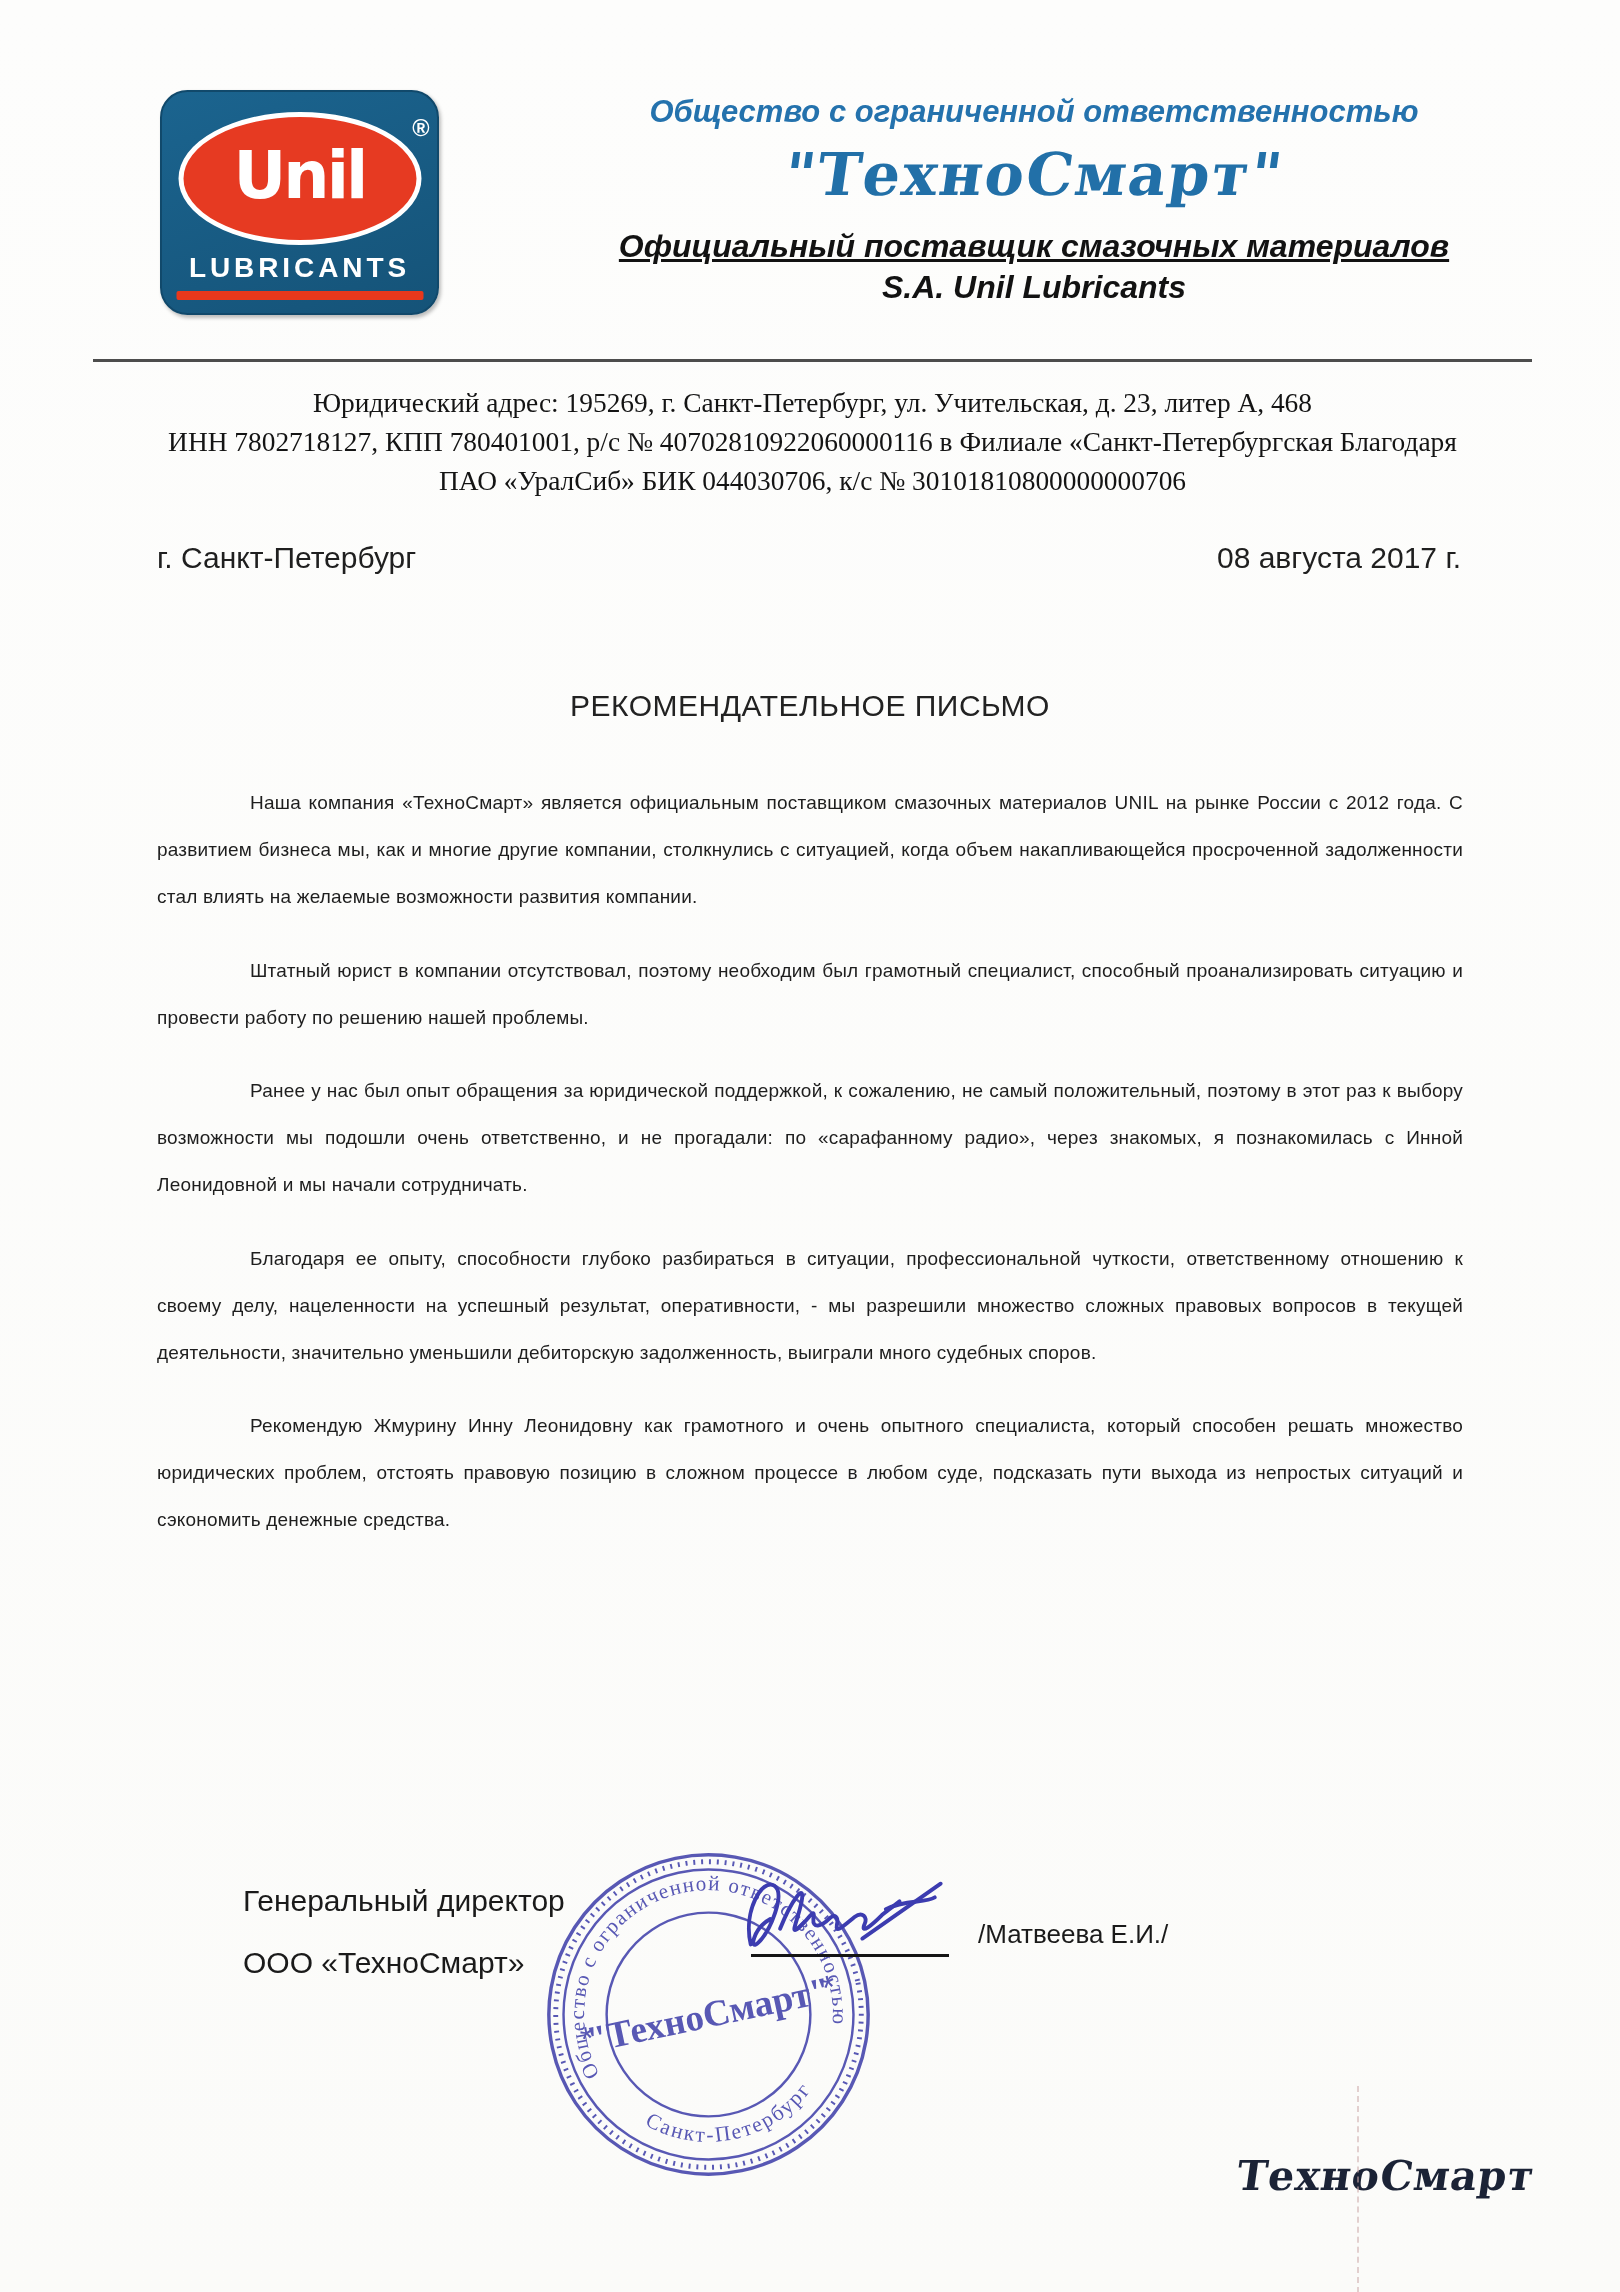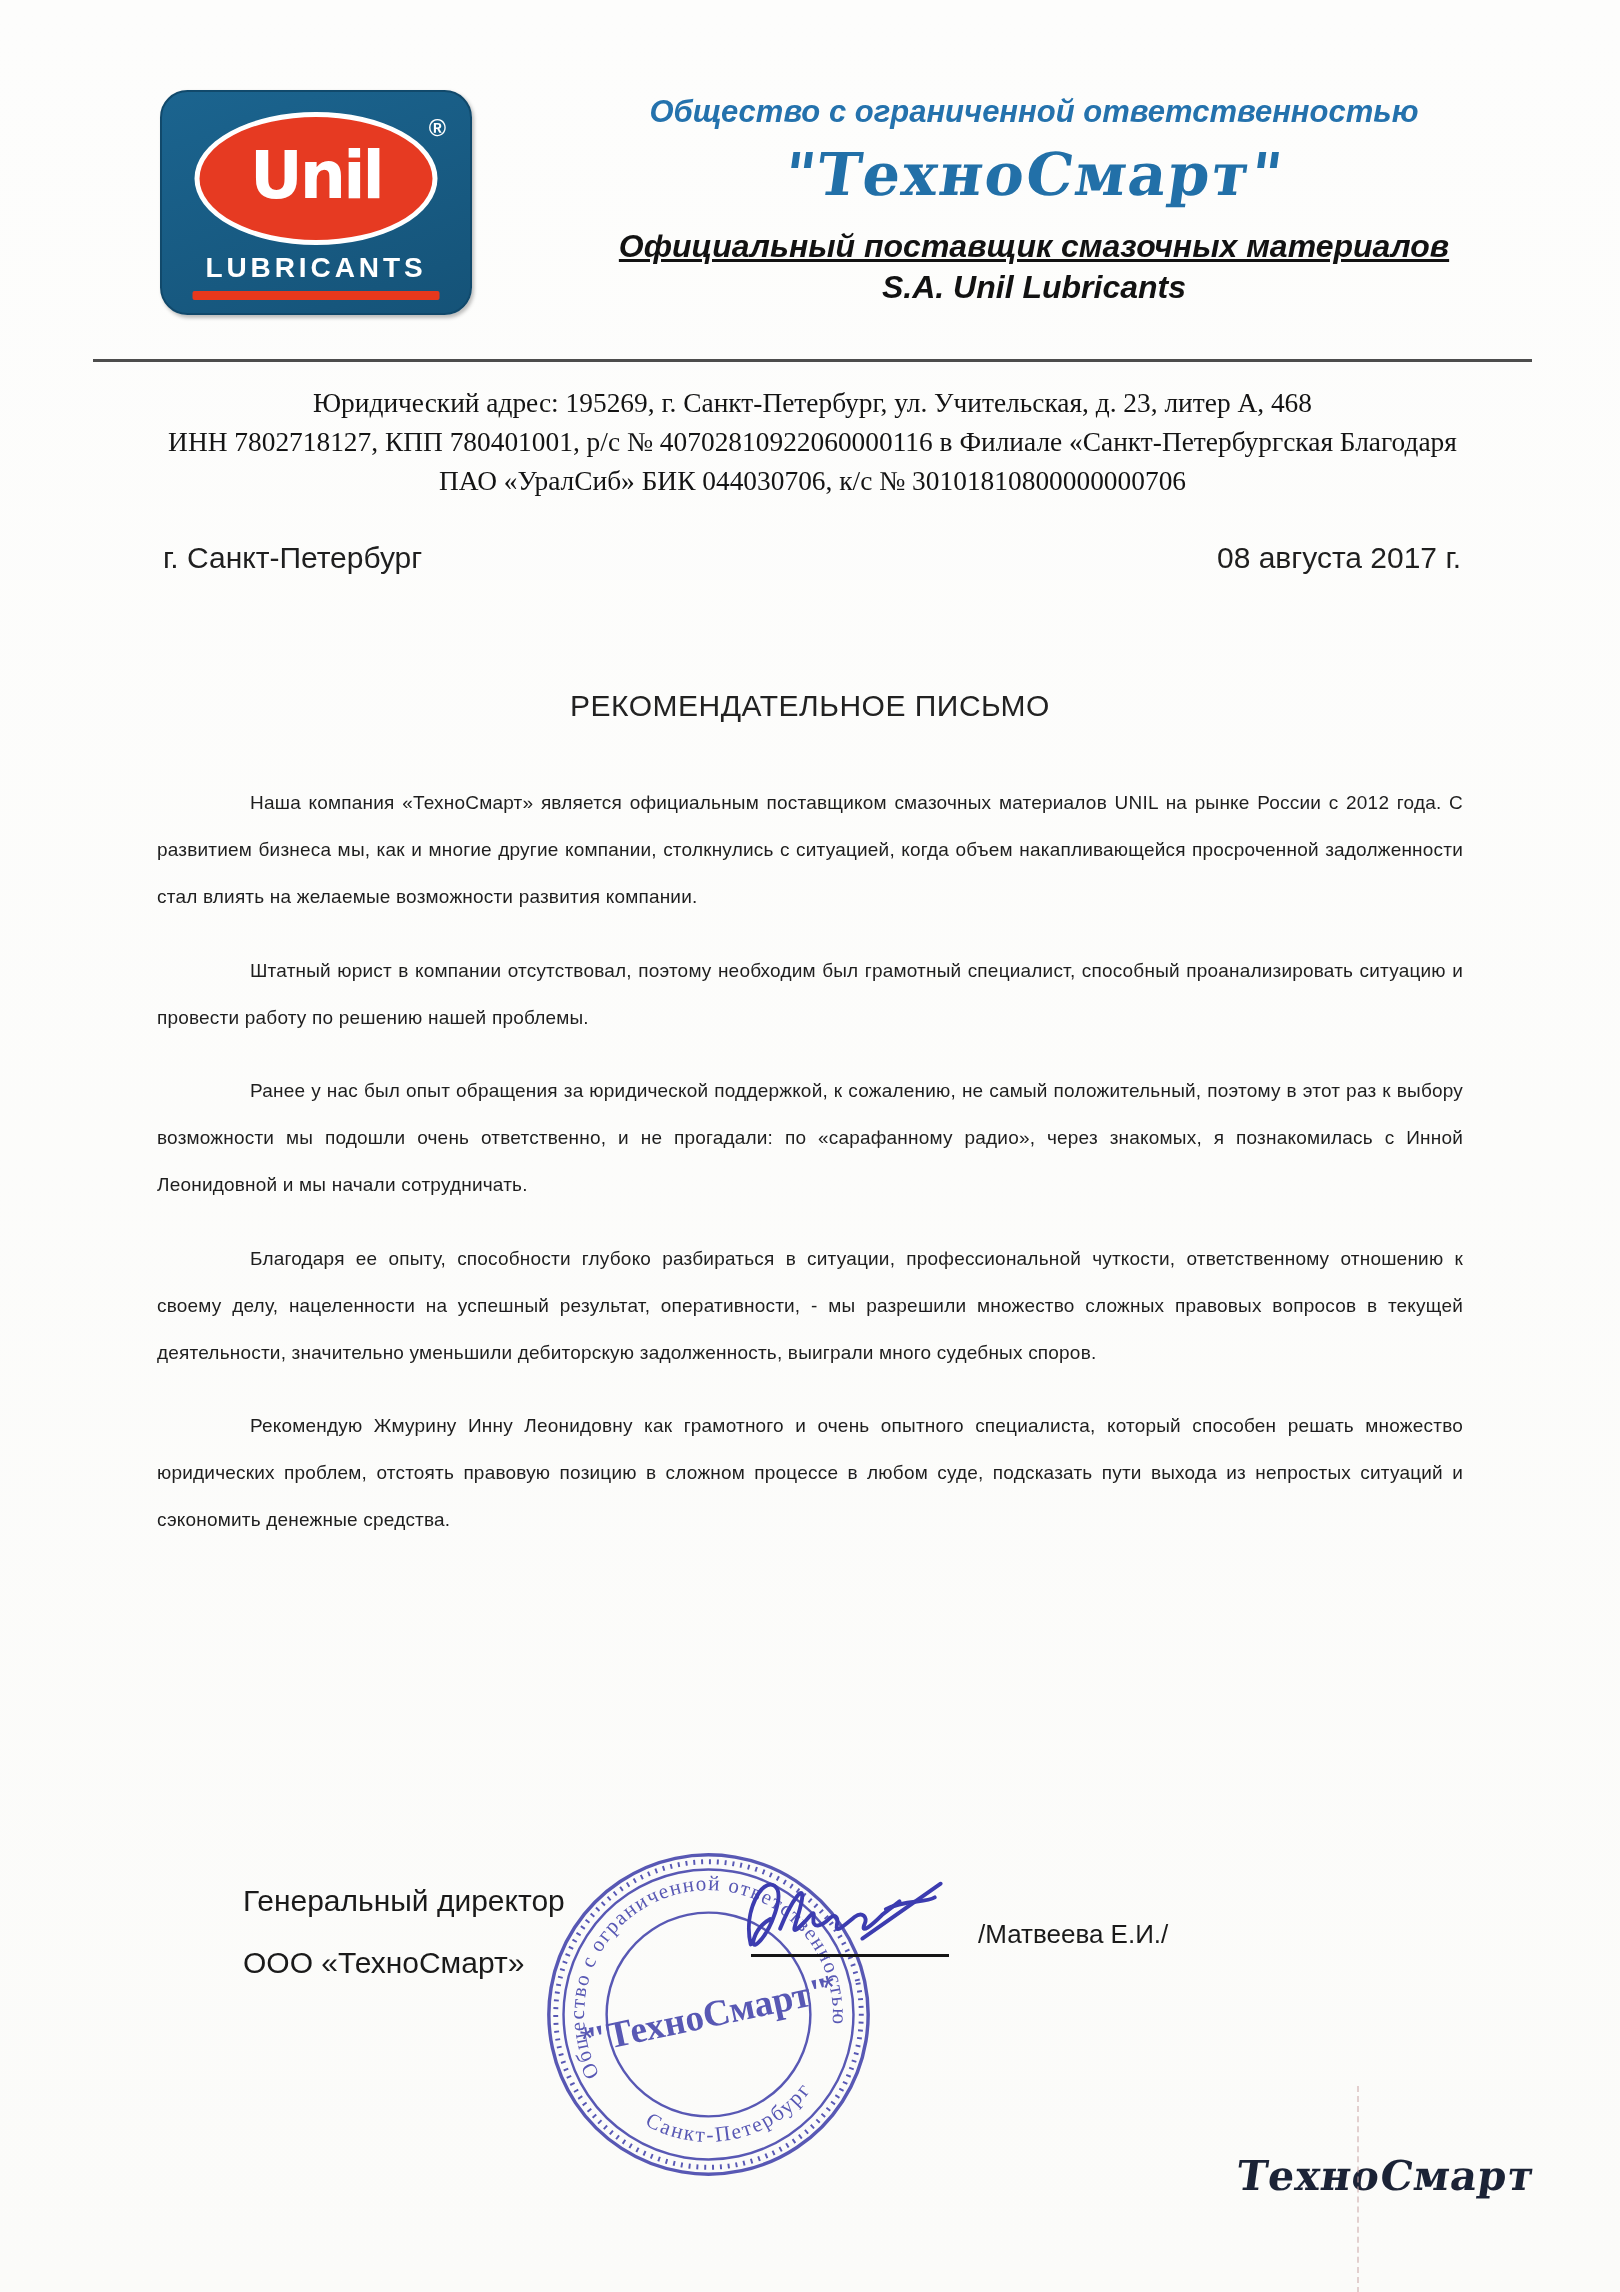--- a/index.html
+++ b/index.html
@@ -3,21 +3,21 @@
 <meta charset="utf-8">
 <style>
   html,body{margin:0;padding:0;background:#e9e9e9;}
   .page{
     position:relative;width:1620px;height:2293px;margin:0 auto;
     background:linear-gradient(180deg,#fdfdfc 0%,#fbfbf9 100%);
     font-family:"Liberation Sans",sans-serif;color:#1f1f1f;overflow:hidden;
   }
   
   .unil-logo{
-    position:absolute;left:160px;top:90px;width:312px;height:225px;
+    position:absolute;left:160px;top:90px;width:279px;height:225px;
     background:linear-gradient(160deg,#1b648f 0%,#155378 100%);
     border:2.9px solid #11496b;border-radius:27.4px;box-sizing:border-box;
     box-shadow:2px 2.9px 3.9px rgba(0,0,0,.25);
   }
   .unil-oval{
     position:absolute;left:50%;top:19.6px;transform:translateX(-50%);
     width:243px;height:133px;background:#e63a22;border:5.9px solid #ffffff;
     border-radius:50%;box-sizing:border-box;
     display:flex;align-items:center;justify-content:center;
   }
@@ -46,21 +46,21 @@
   .supplier{margin-top:19px;font-size:32px;font-style:italic;font-weight:700;color:#121212;text-decoration:underline;}
   .supplier2{margin-top:3.9px;font-size:32px;font-style:italic;font-weight:700;color:#121212;}
   
   .head-rule{position:absolute;left:93px;top:359px;width:1439px;height:2.9px;background:#4d4d4d;}
   .requisites{
     position:absolute;left:93px;top:384px;width:1439px;text-align:center;
     font-family:"Liberation Serif",serif;font-size:27.4px;line-height:39px;color:#141414;
   }
   
   .meta-row{position:absolute;left:157px;top:541px;width:1304px;font-size:30px;}
-  .meta-city{position:absolute;left:0;top:0;margin-left:6px;}
+  .meta-city{position:absolute;left:0;top:0;}
   .meta-date{position:absolute;right:0;top:0;}
   
   .doc-title{
     position:absolute;left:157px;top:689px;width:1306px;text-align:center;
     font-size:30px;letter-spacing:0.5px;color:#222222;
   }
   .bodytext{position:absolute;left:157px;top:779px;width:1306px;}
   .bodytext p{
     margin:0 0 26.5px 0;font-size:19px;line-height:47px;color:#1e1e1e;
     text-indent:93px;text-align:justify;text-align-last:left;letter-spacing:0.2px;

